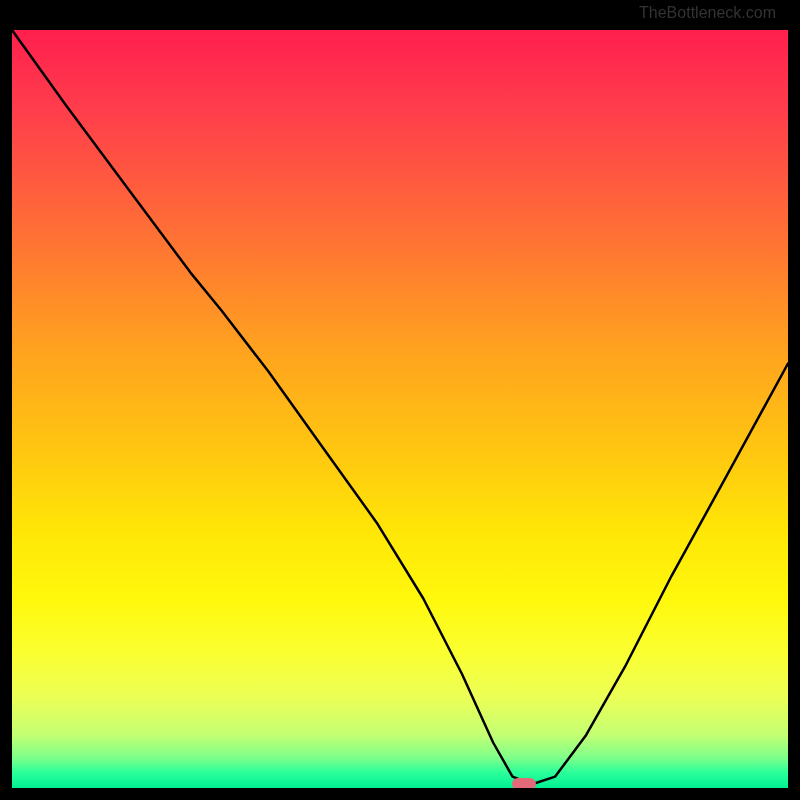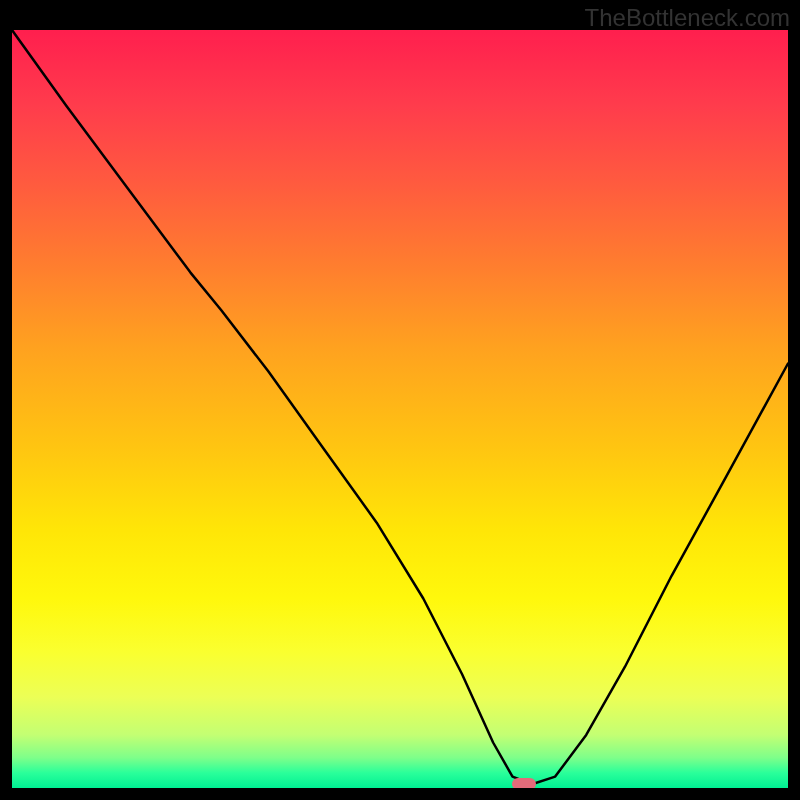--- a/index.html
+++ b/index.html
@@ -6,24 +6,24 @@
   body {
     width: 800px;
     height: 800px;
     background: #000;
     position: relative;
     overflow: hidden;
   }
   .watermark {
     position: absolute;
     top: 4px;
-    right: 10px;
+    right: 24px;
     color: #333;
     font-family: Arial, sans-serif;
-    font-size: 24px;
+    font-size: 16px;
     font-weight: 500;
     z-index: 10;
   }
   .plot-area {
     position: absolute;
     left: 12px;
     top: 30px;
     width: 776px;
     height: 758px;
     background: linear-gradient(to bottom,

